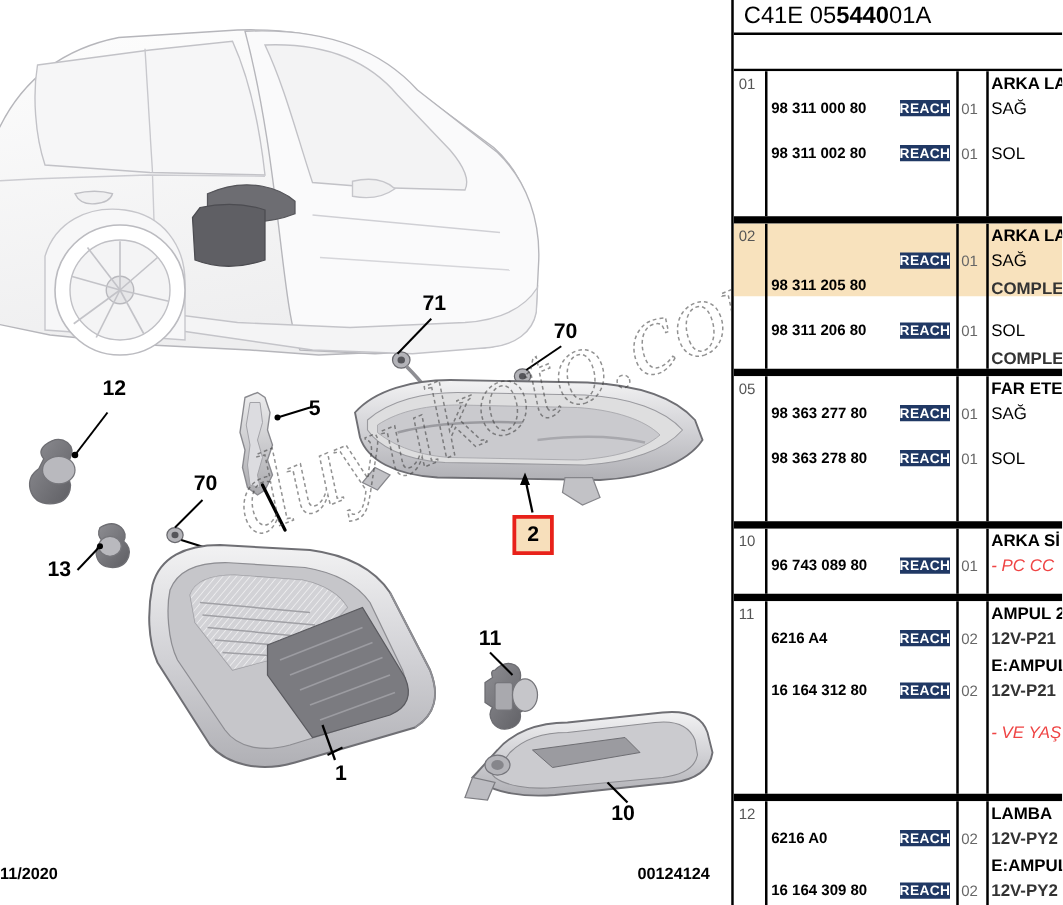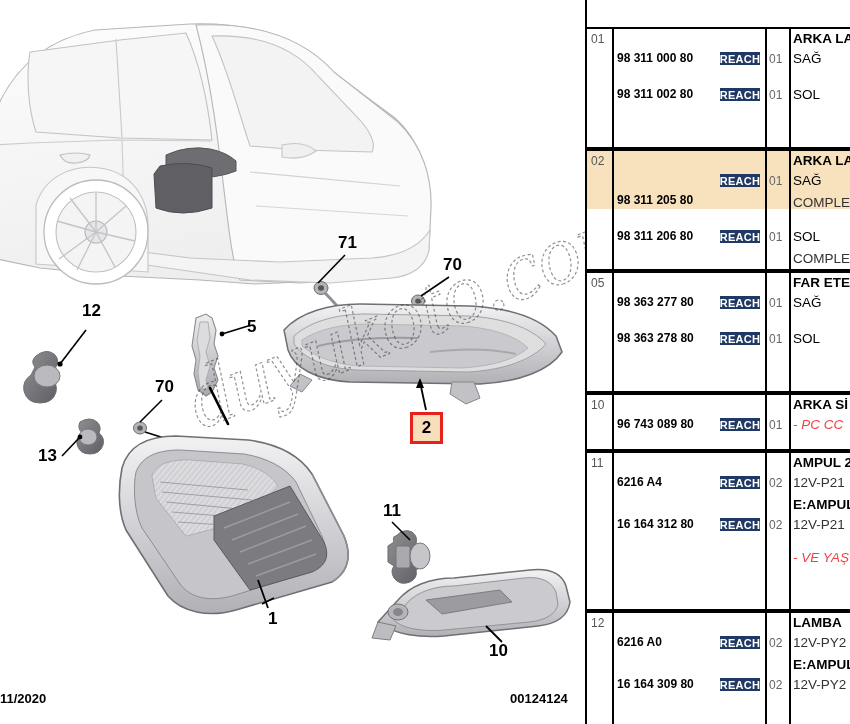--- a/index.html
+++ b/index.html
@@ -98,21 +98,21 @@
 
   #doc-subheader {
     position: relative;
     height: 29px;
     border-bottom: 2px solid #000;
     background: #fff;
   }
 
   .rowgroup {
     position: relative;
-    border-bottom: 4px solid #000000;
+    border-bottom: 6px solid #000000;
     width: 100%;
     background: #fff;
   }
 
   
   .vrule {
     position: absolute;
     top: 0; bottom: 0;
     width: 2px;
     background: #000;
@@ -172,21 +172,21 @@
   .desc {
     position: absolute;
     left: 206px;
     font-size: 13.5px;
     color: #000;
     white-space: nowrap;
     z-index: 2;
   }
   .desc.bold { font-weight: bold; }
   .desc.green { color: #ef4444; font-style: italic; font-weight: normal; }
-  .desc.grey { color: #333; font-weight: normal; }
+  .desc.grey { color: #333; font-weight: bold; }
 </style>
 </head>
 <body>
 
 <div id="page">
 
   <div id="diagram-pane">
 
     <svg id="diagram-svg" width="585" height="724" viewBox="0 0 585 724">
       <defs>
@@ -434,20 +434,25 @@
     <div class="callout" style="left:489px; top:642px;">10</div>
 
     <div id="marker-2">2</div>
 
     <div id="footer-left">11/2020</div>
     <div id="footer-right">00124124</div>
   </div>
 
   <div id="table-pane">
 
+    <div id="doc-header">
+      <span class="hdr-norm">C41E 05 </span>
+        <span class="hdr-bold">5440</span>
+        <span class="hdr-norm"> 01A</span>
+    </div>
 
     <div id="doc-subheader"></div>
 
     <div id="table-body">
         <div class="rowgroup" style="height: 122px;">
           <div class="vrule v1"></div>
           <div class="vrule v2"></div>
           <div class="vrule v3"></div>
           <div class="idx">01</div>
           <div class="desc bold" style="top: 2px;">ARKA LA</div>

